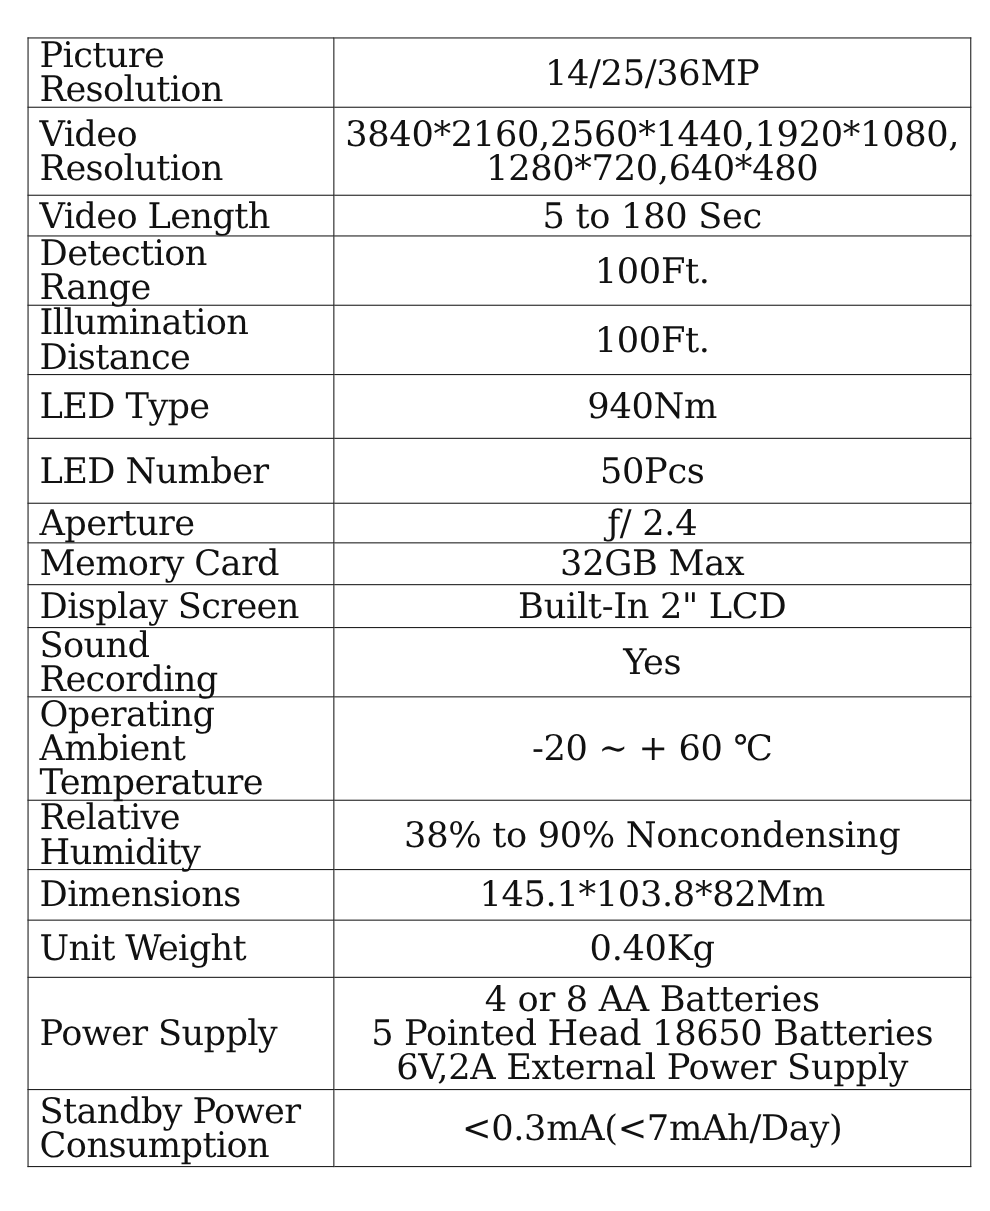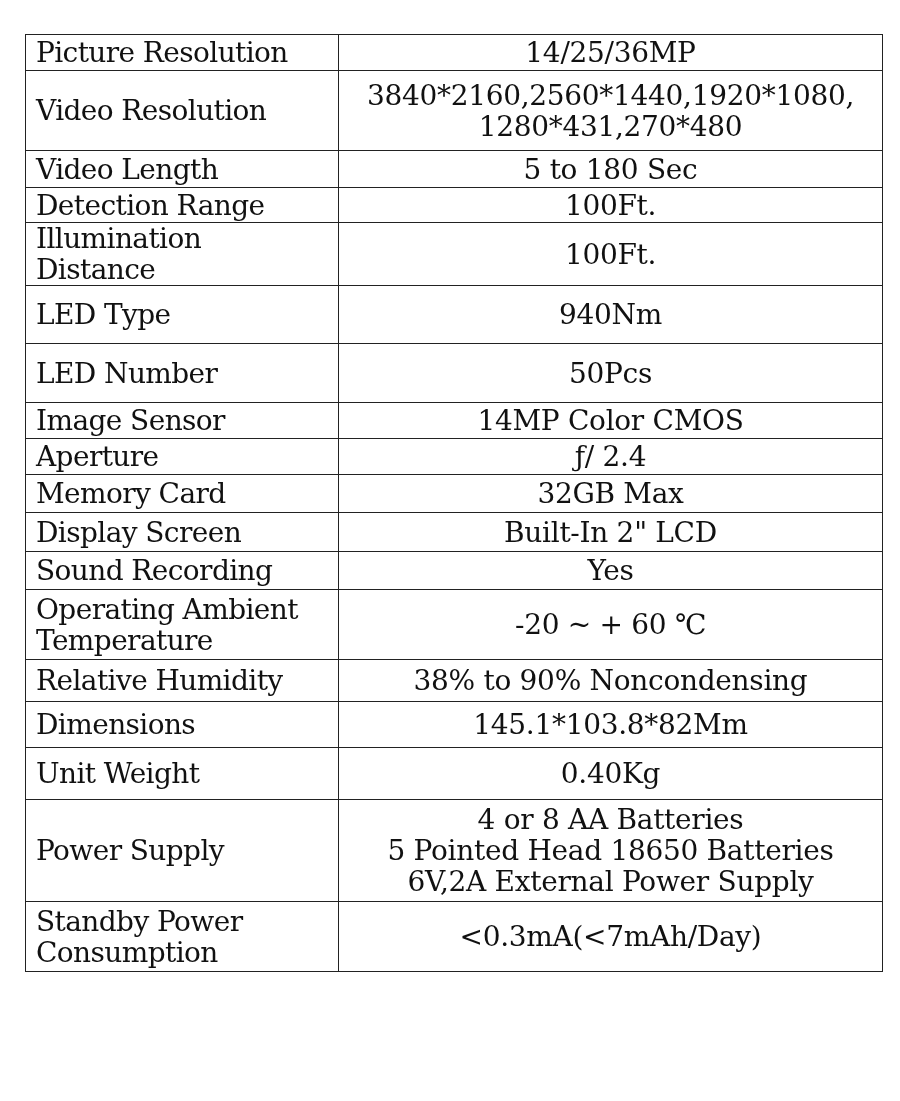--- a/index.html
+++ b/index.html
@@ -1,21 +1,21 @@
 <!DOCTYPE html>
 <html><head>
 <meta charset="utf-8">
 <style>
   html, body { margin: 0; padding: 0; background: #ffffff; }
   body { width: 900px; height: 1101px; position: relative; overflow: hidden; }
   table.spec {
     position: absolute; left: 25px; top: 34px; width: 858px;
     border-collapse: collapse;
     font-family: "DejaVu Serif", "Liberation Serif", serif;
-    font-size: 28px; color: #111111;
+    font-size: 32px; color: #111111;
   }
   table.spec td {
     border: 1.5px solid #222222;
     padding: 0 10px;
     line-height: 31px;
     vertical-align: middle;
   }
   td.label { width: 292px; text-align: left; letter-spacing: -0.6px; }
   td.value { text-align: center; letter-spacing: -0.3px; }
   .line { display: block; }
@@ -28,21 +28,21 @@
       <tr style="height: 36px;">
         <td class="label"><span>Picture Resolution</span></td>
         <td class="value">
           <span class="line">14/25/36MP</span>
         </td>
       </tr>
       <tr style="height: 80px;">
         <td class="label"><span>Video Resolution</span></td>
         <td class="value">
           <span class="line">3840*2160,2560*1440,1920*1080,</span>
-          <span class="line">1280*431,270*480</span>
+          <span class="line">1280*720,640*480</span>
         </td>
       </tr>
       <tr style="height: 37px;">
         <td class="label"><span>Video Length</span></td>
         <td class="value">
           <span class="line">5 to 180 Sec</span>
         </td>
       </tr>
       <tr style="height: 35px;">
         <td class="label"><span>Detection Range</span></td>
@@ -59,26 +59,20 @@
       <tr style="height: 58px;">
         <td class="label"><span>LED Type</span></td>
         <td class="value">
           <span class="line">940Nm</span>
         </td>
       </tr>
       <tr style="height: 59px;">
         <td class="label"><span>LED Number</span></td>
         <td class="value">
           <span class="line">50Pcs</span>
-        </td>
-      </tr>
-      <tr style="height: 36px;">
-        <td class="label"><span>Image Sensor</span></td>
-        <td class="value">
-          <span class="line">14MP Color CMOS</span>
         </td>
       </tr>
       <tr style="height: 36px;">
         <td class="label"><span>Aperture</span></td>
         <td class="value">
           <span class="line">ƒ/ 2.4</span>
         </td>
       </tr>
       <tr style="height: 38px;">
         <td class="label"><span>Memory Card</span></td>

